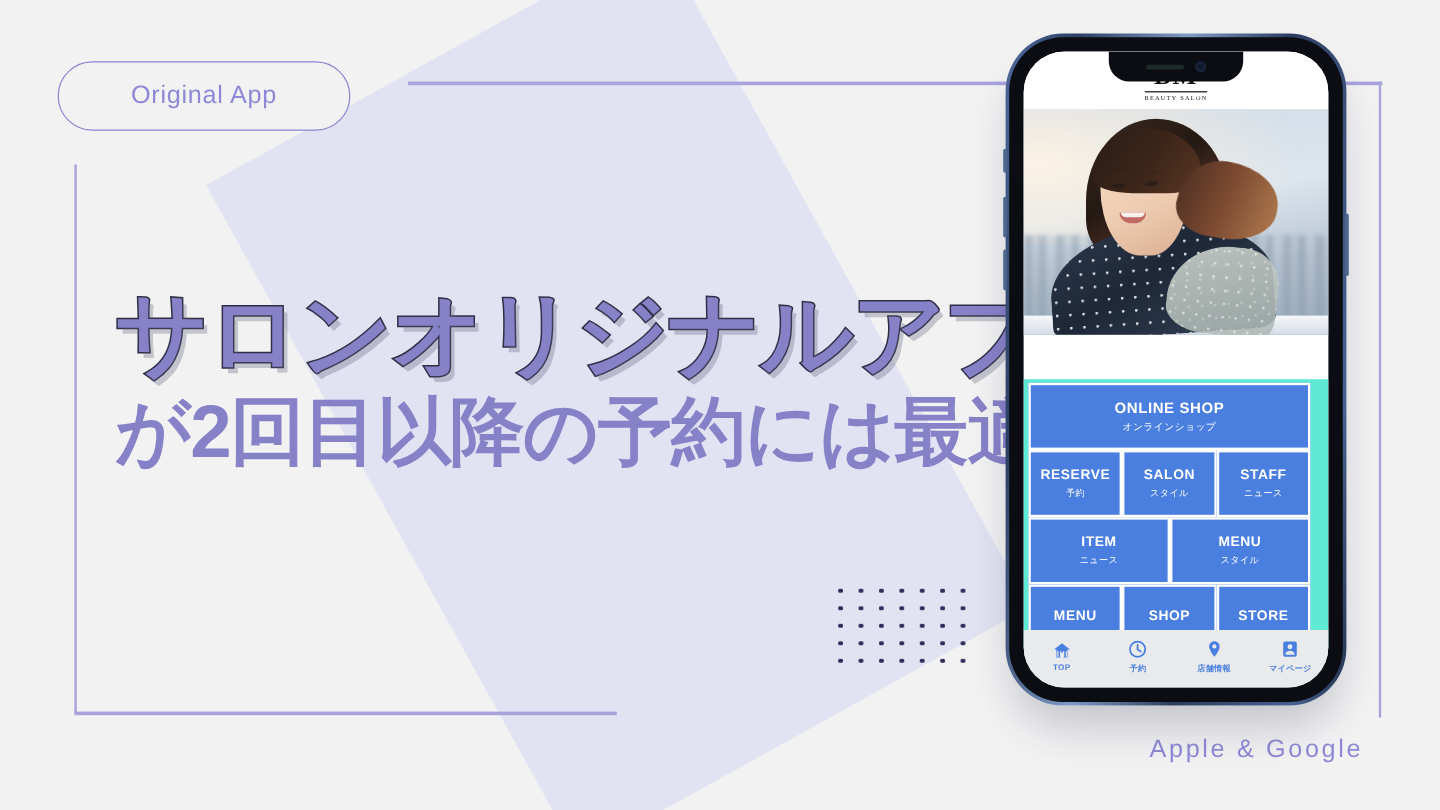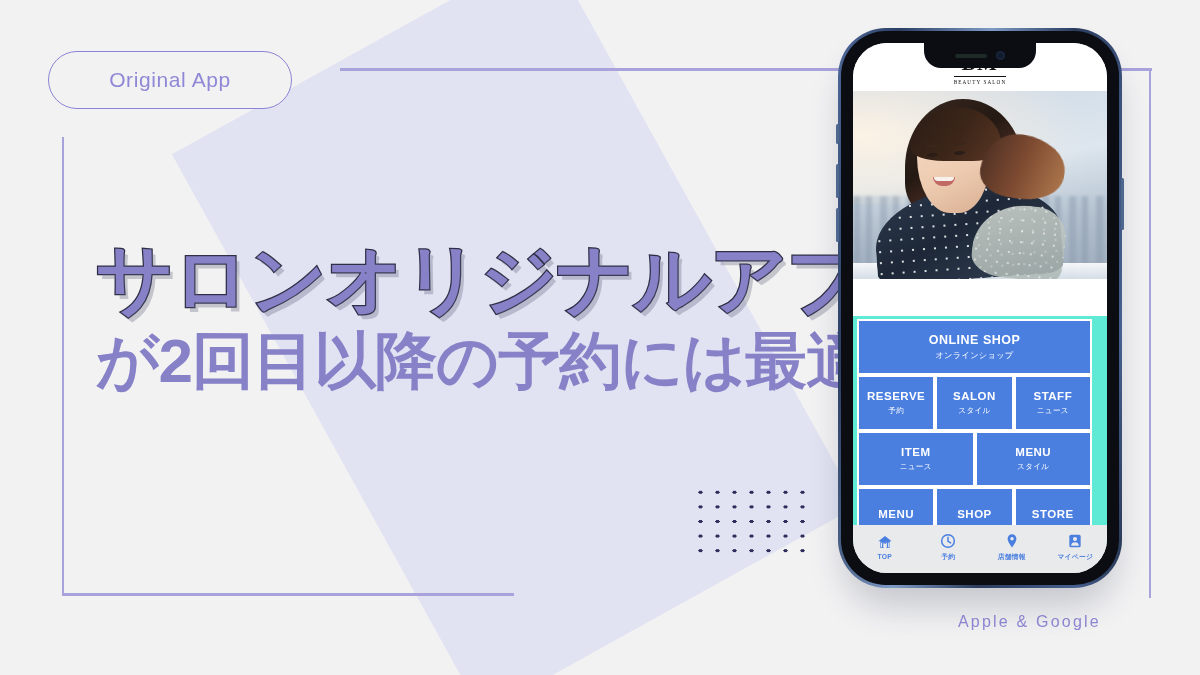--- a/index.html
+++ b/index.html
@@ -82,21 +82,21 @@
     background-size:17px 14.6px;
     background-position:2px 2px;
   }
 
   
   .apple-google{
     position:absolute;
     left:958px; top:613px;
     z-index:6;
     color:#8f88d6;
-    font-size:16px;
+    font-size:21px;
     letter-spacing:2.2px;
   }
 
   
   .phone{
     position:absolute;
     left:838px; top:28px;
     width:284px; height:560px;
     z-index:7;
   }

